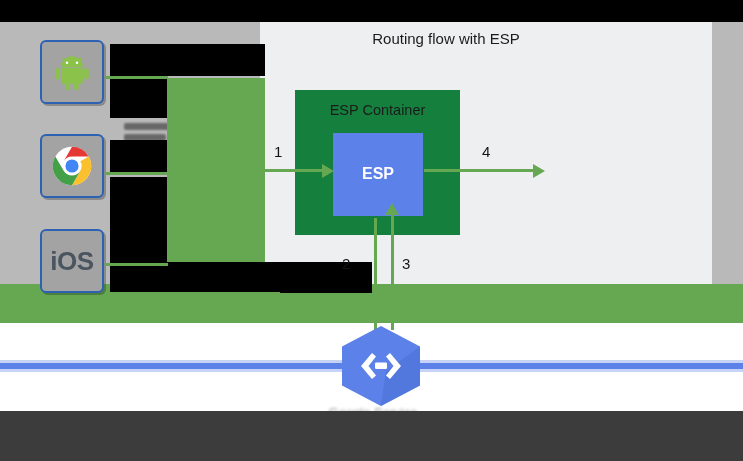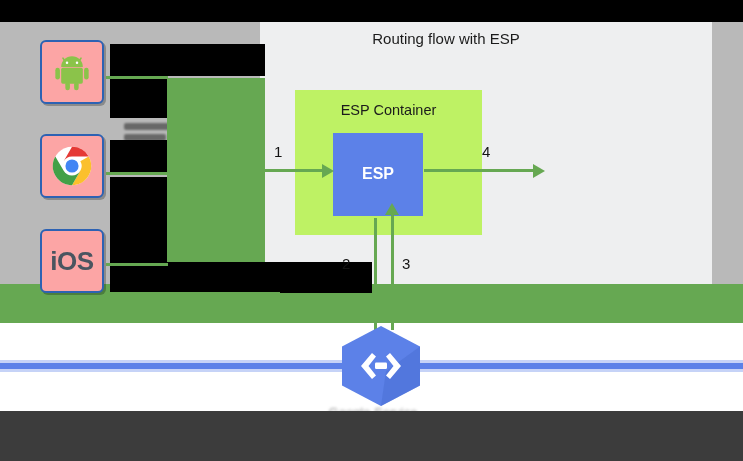--- a/index.html
+++ b/index.html
@@ -33,21 +33,21 @@
     background: #66a852;
   }
   .bg-white-lower {
     left: 0; top: 323px; width: 743px; height: 138px;
     background: #ffffff;
   }
 
   
   .client-card {
     width: 64px; height: 64px;
-    background: #fca5a5;
+    background: #a3a3a3;
     border: 2px solid #2d62b3;
     border-radius: 6px;
     box-sizing: border-box;
     display: flex;
     align-items: center;
     justify-content: center;
     box-shadow: 2px 2px 0 rgba(0,0,0,0.25);
   }
   #card-android { left: 40px; top: 40px; }
   #card-chrome  { left: 40px; top: 134px; }
@@ -84,22 +84,21 @@
   }
 
   
   .panel-title {
     left: 260px; top: 30px; width: 372px;
     text-align: center;
     font-size: 15px;
     color: #1b1b1b;
   }
   .container-box {
-    background: #bef264;
-    padding-left: 22px;
+    background: #15803d;
   }
   #esp-container  { left: 295px; top: 90px; width: 165px; height: 145px; }
   #your-container { left: 510px; top: 90px; width: 165px; height: 145px; }
   .container-label {
     position: absolute;
     top: 12px; left: 0; width: 100%;
     text-align: center;
     font-size: 14.5px;
     color: #1b1b1b;
   }

